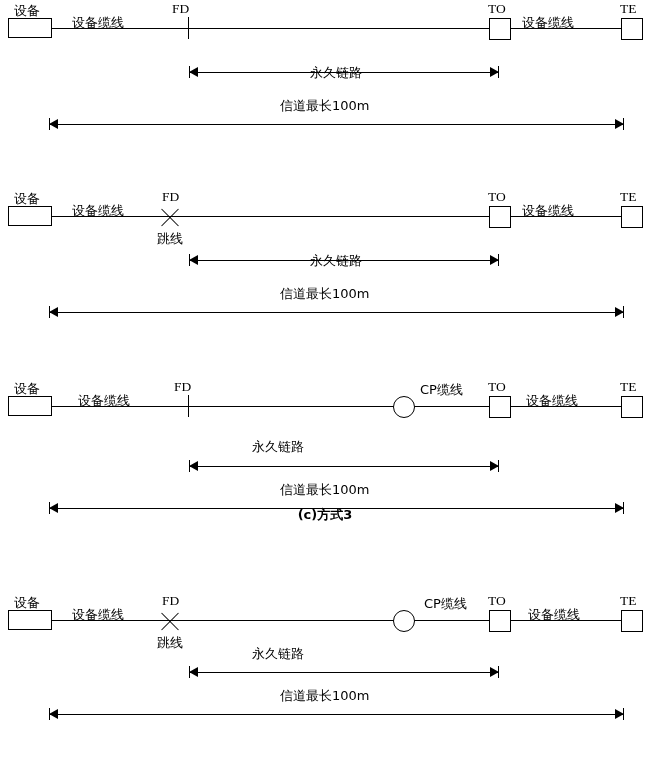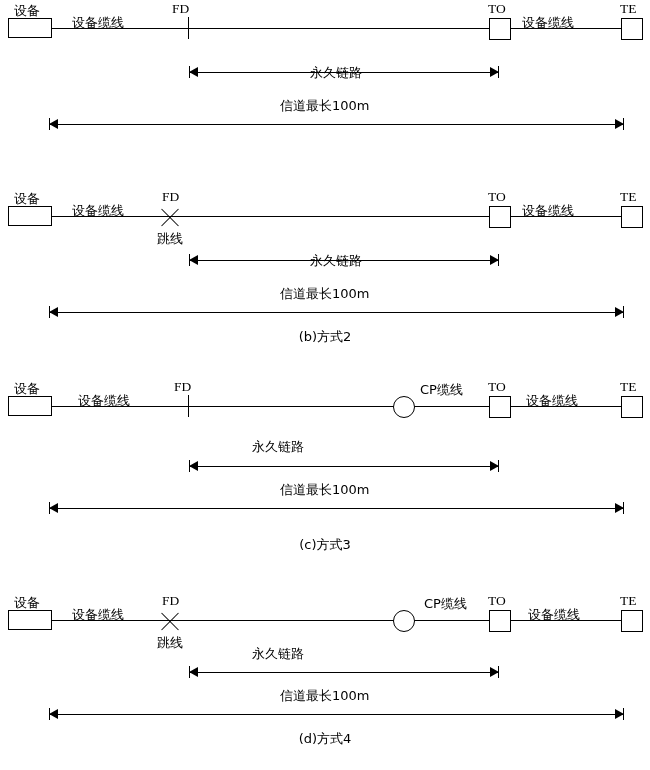--- a/index.html
+++ b/index.html
@@ -155,21 +155,20 @@
 
   <div class="dim" style="left:49px;top:118px;width:575px;">
     <div class="endL"></div>
       <div class="endR"></div>
     <div class="bar"></div>
       <div class="arL"></div>
       <div class="arR"></div>
   </div>
   <div class="lbl lbl-cn" style="left:280px;top:99px;">信道最长100m</div>
 
-  <div class="caption" style="top:140px;">(b)方式2</div>
 </div>
 
 <div class="diagram d3">
   <div class="box box-dev" style="left:8px;top:18px;"></div>
   <div class="lbl lbl-cn" style="left:14px;top:4px;">设备</div>
 
   <div class="mainline" style="left:52px;top:28px;width:570px;"></div>
 
   <div class="lbl lbl-cn" style="left:78px;top:16px;">设备缆线</div>
 
@@ -198,21 +197,21 @@
 
   <div class="dim" style="left:49px;top:124px;width:575px;">
     <div class="endL"></div>
       <div class="endR"></div>
     <div class="bar"></div>
       <div class="arL"></div>
       <div class="arR"></div>
   </div>
   <div class="lbl lbl-cn" style="left:280px;top:105px;">信道最长100m</div>
 
-  <div class="caption" style="top:158px;">(c)方式3</div>
+  <div class="caption" style="top:128px;font-weight:bold;">(c)方式3</div>
 </div>
 
 <div class="diagram d4">
   <div class="box box-dev" style="left:8px;top:18px;"></div>
   <div class="lbl lbl-cn" style="left:14px;top:4px;">设备</div>
 
   <div class="mainline" style="left:52px;top:28px;width:570px;"></div>
 
   <div class="lbl lbl-cn" style="left:72px;top:16px;">设备缆线</div>
 
@@ -242,14 +241,13 @@
 
   <div class="dim" style="left:49px;top:116px;width:575px;">
     <div class="endL"></div>
       <div class="endR"></div>
     <div class="bar"></div>
       <div class="arL"></div>
       <div class="arR"></div>
   </div>
   <div class="lbl lbl-cn" style="left:280px;top:97px;">信道最长100m</div>
 
-  <div class="caption" style="top:138px;">(d)方式4</div>
 </div>
 
 </body></html>

